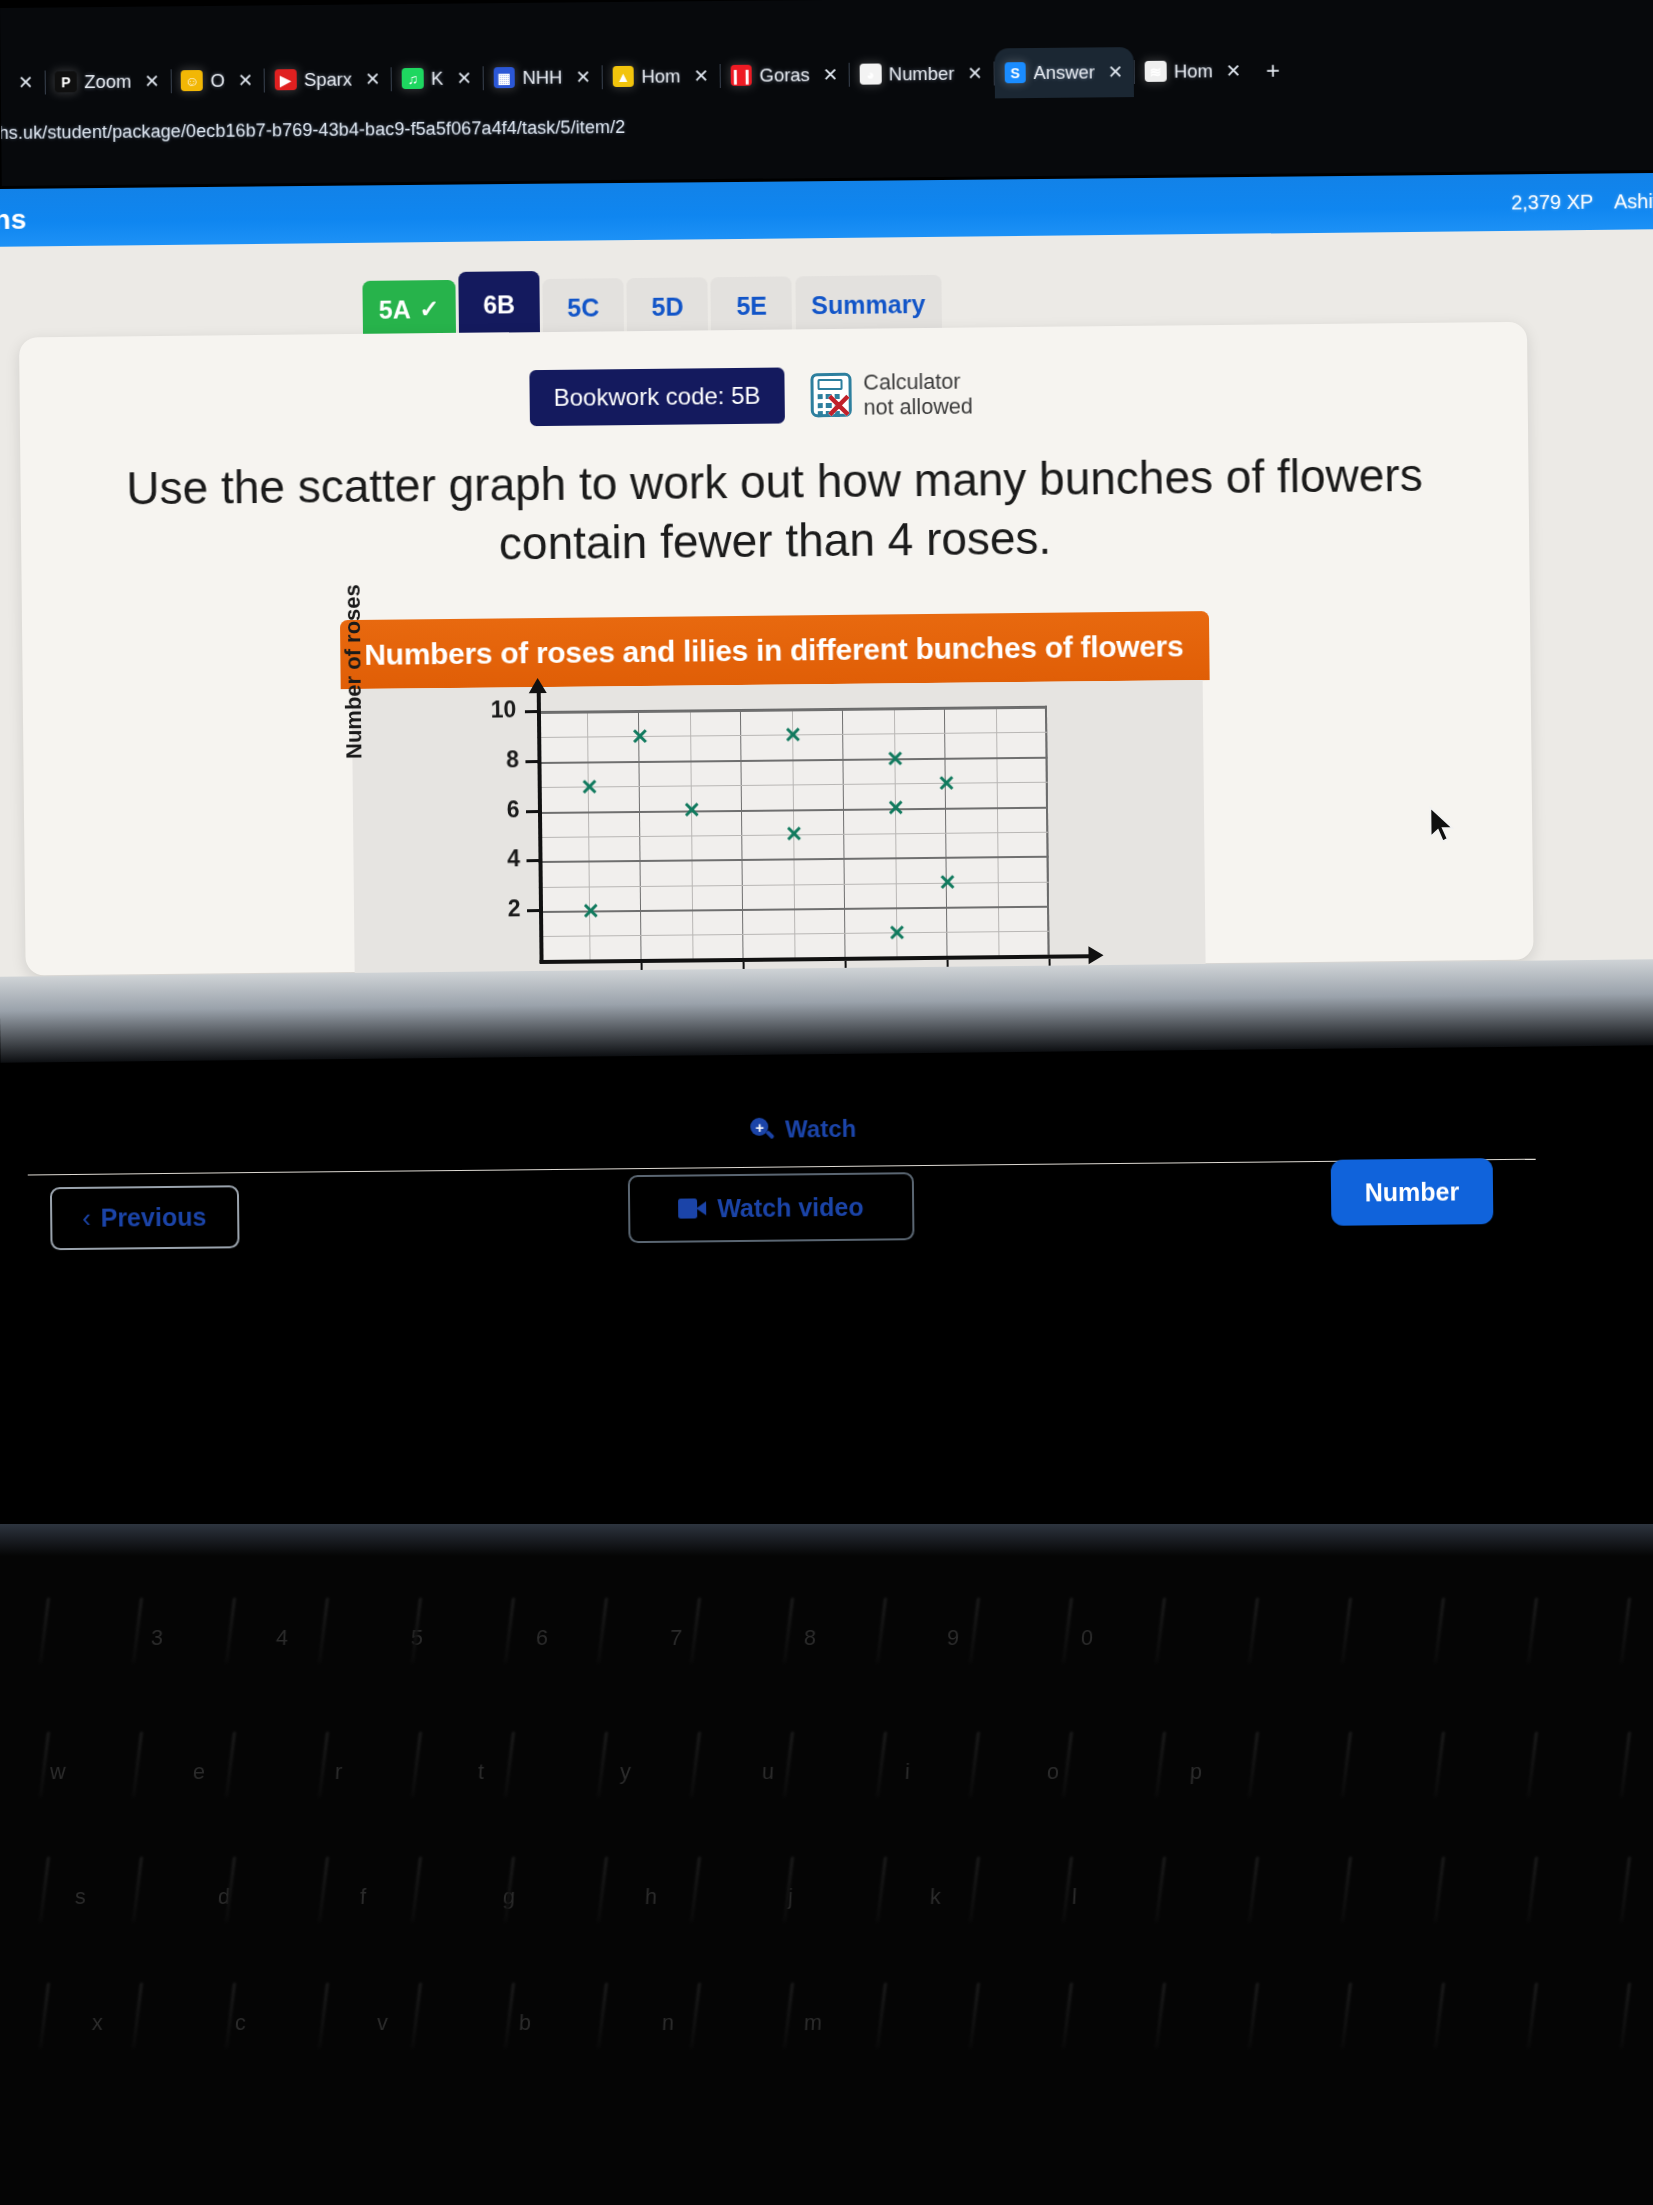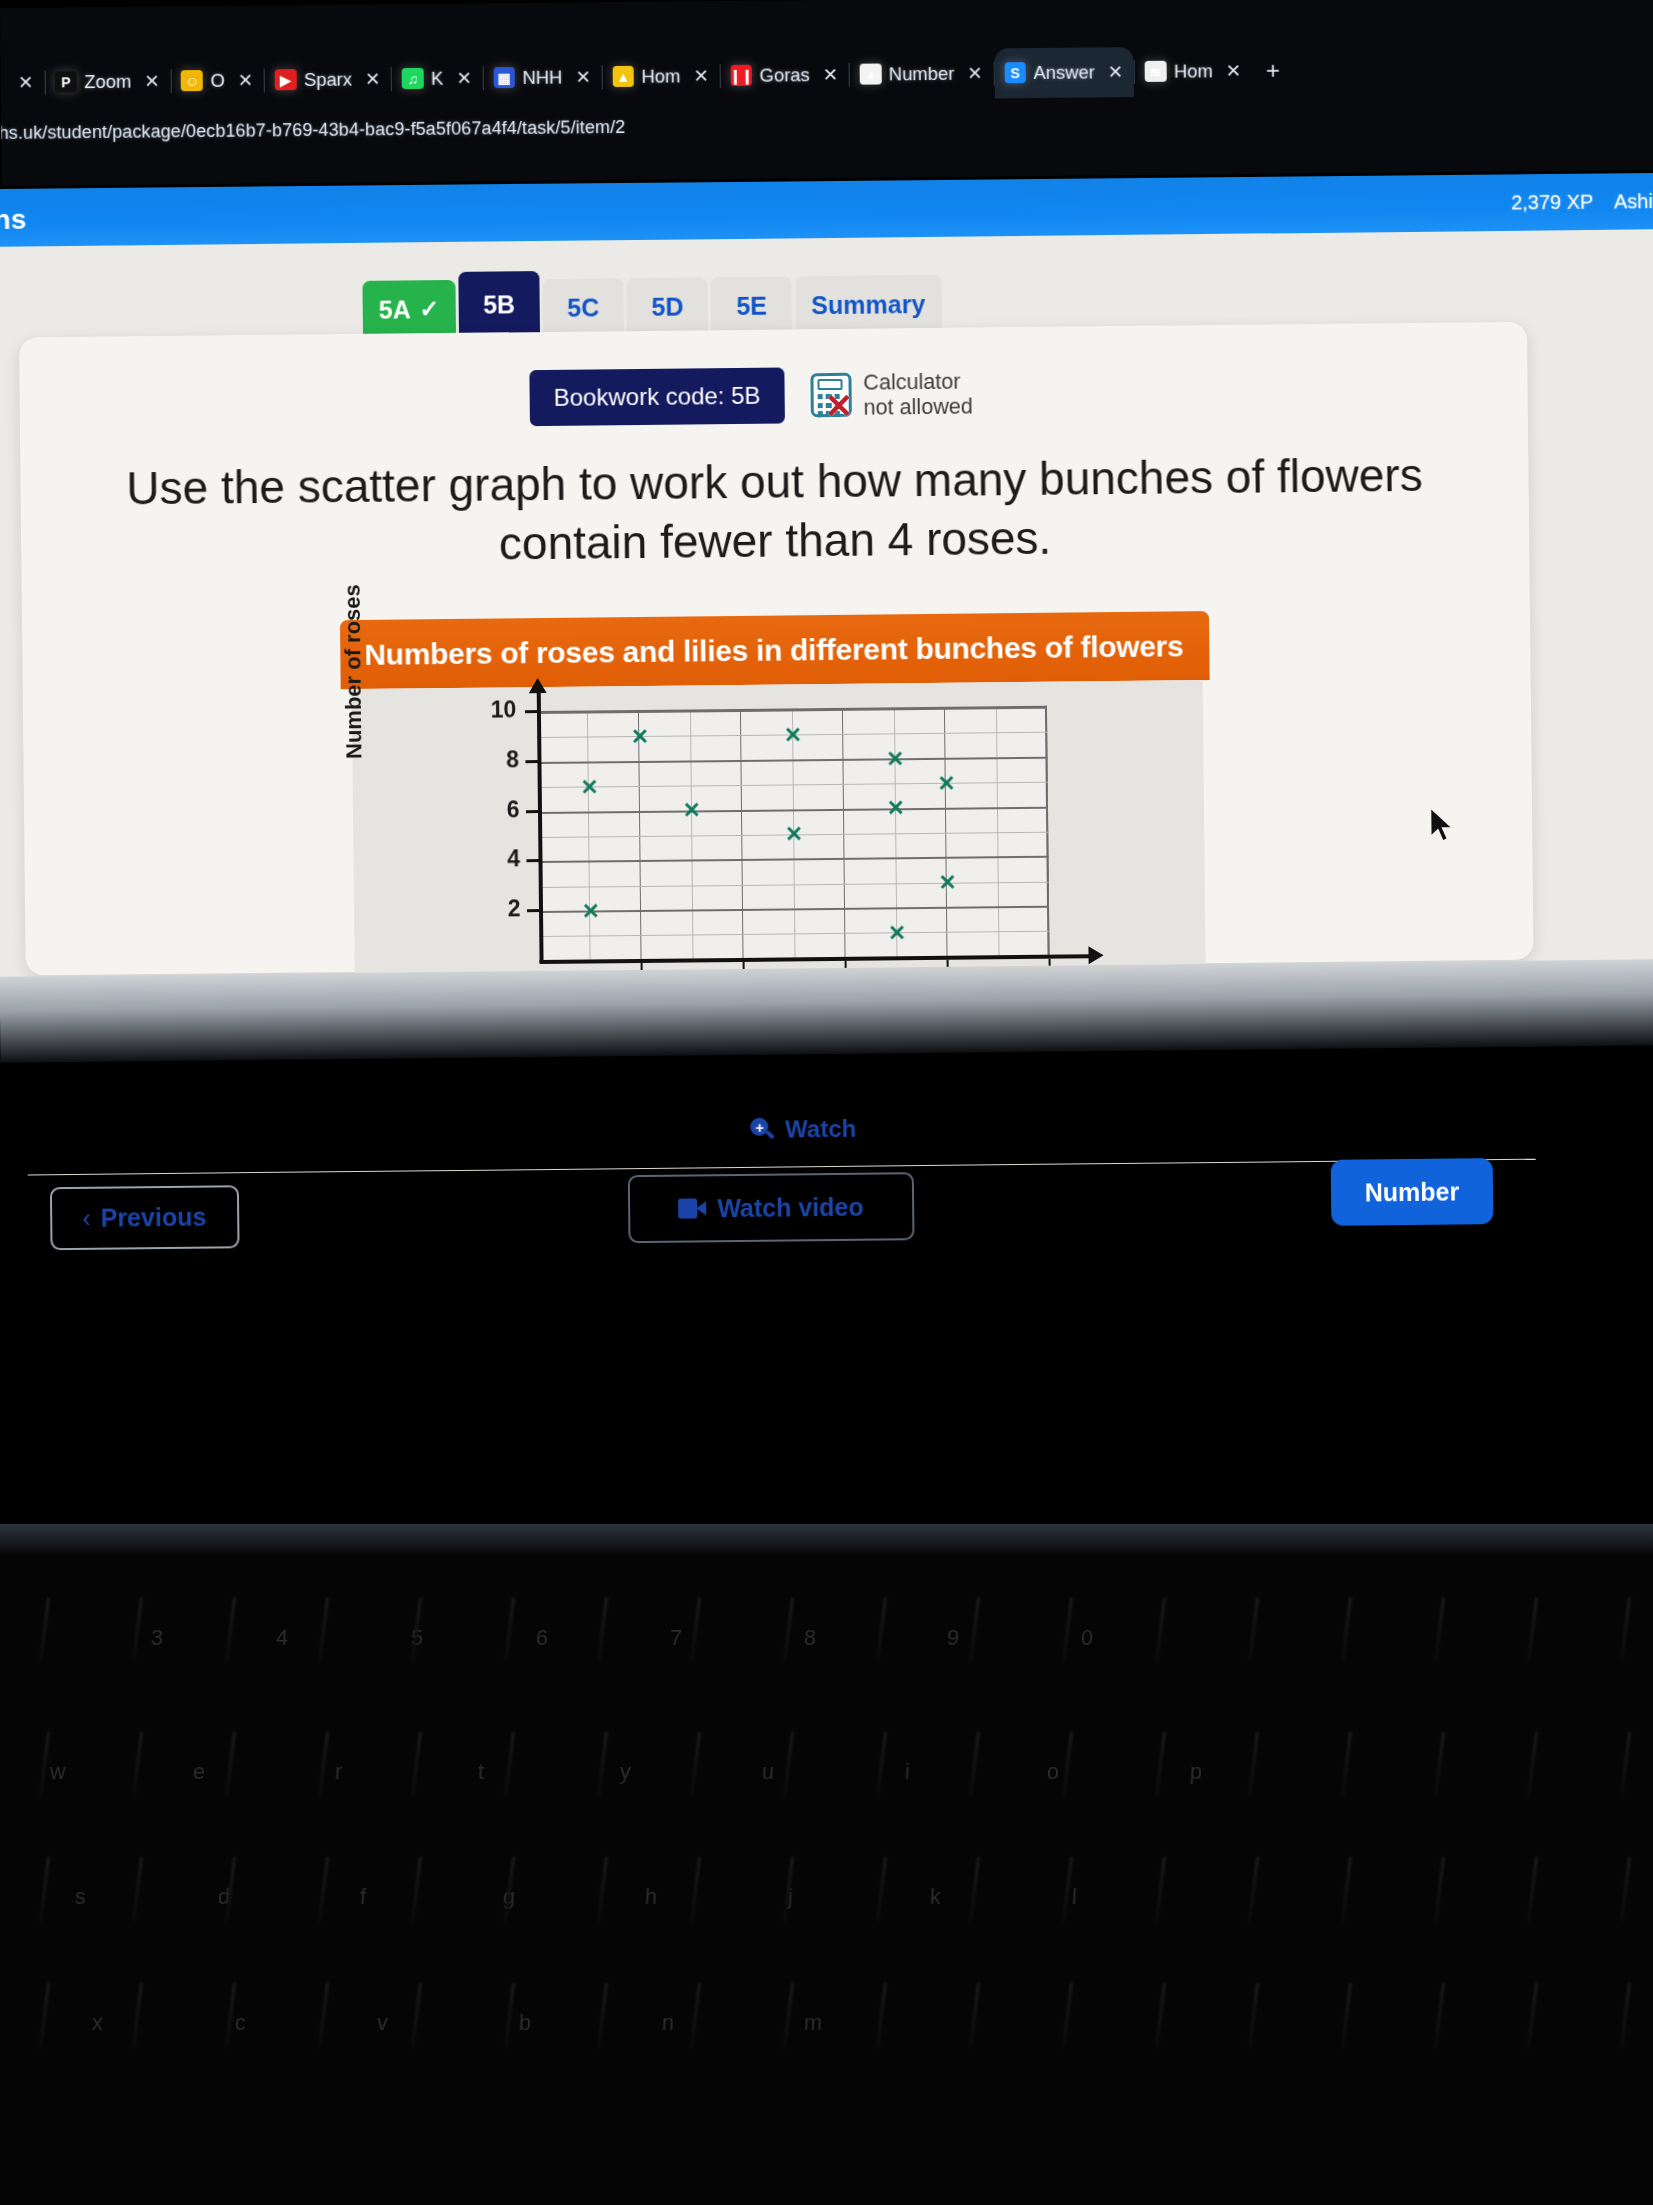--- a/index.html
+++ b/index.html
@@ -512,21 +512,21 @@
   </div>
 
   <div class="page">
 
     <div class="subtabs" id="subtabs">
         <div class="stab done">
           <span>5A</span>
           <span class="checkmark">✓</span>
         </div>
         <div class="stab active">
-          <span>5B</span>
+          <span>6B</span>
         </div>
         <div class="stab ">
           <span>5C</span>
         </div>
         <div class="stab ">
           <span>5D</span>
         </div>
         <div class="stab ">
           <span>5E</span>
         </div>

